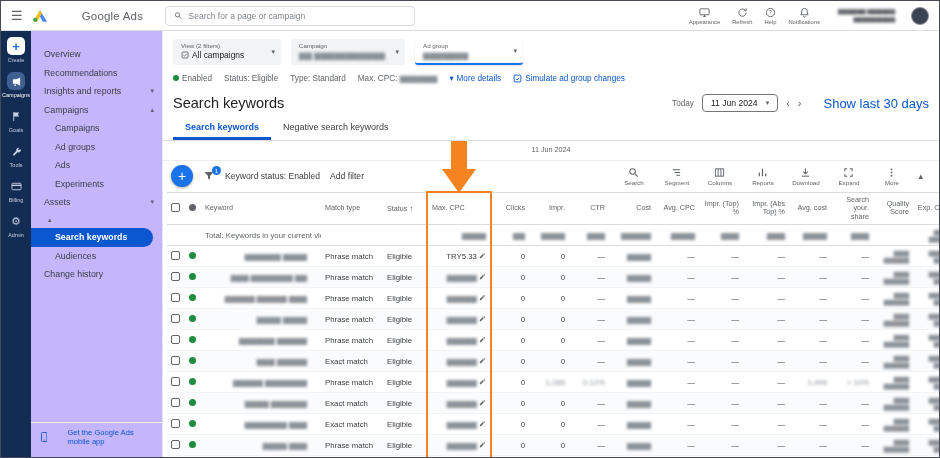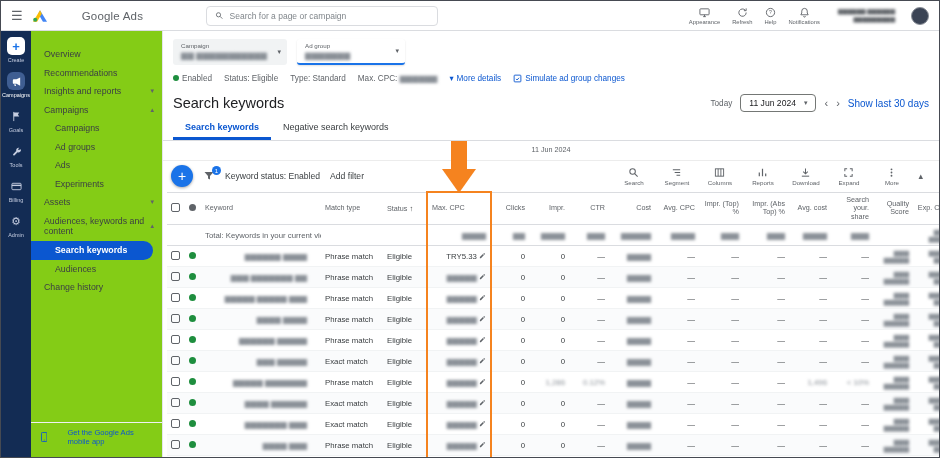--- a/index.html
+++ b/index.html
@@ -5,41 +5,41 @@
   * { margin:0; padding:0; box-sizing:border-box; }
   html,body { background:#e8e8e8; }
   body { font-family:"Liberation Sans","DejaVu Sans",sans-serif; }
   .frame { position:relative; width:940px; height:458px; background:#fff; border:1px solid #464a52; overflow:hidden; }
 
   
   .topbar { position:absolute; top:0; left:0; right:0; height:30px; background:#fff; border-bottom:1px solid #dadce0; display:flex; align-items:center; padding:0 10px; z-index:20; }
   .hamburger { font-size:13px; color:#5f6368; margin-right:10px; cursor:pointer; }
   .logo { display:flex; align-items:center; gap:5px; margin-right:22px; }
   .logo-text { font-size:11.5px; color:#5f6368; letter-spacing:.2px; white-space:nowrap;padding-left:30px; }
-  .searchbox { display:flex; align-items:center; gap:6px; width:232px; height:20px; border:1px solid #dadce0; border-radius:4px; padding:0 8px;margin-left:41px; }
+  .searchbox { display:flex; align-items:center; gap:6px; width:250px; height:20px; border:1px solid #dadce0; border-radius:4px; padding:0 8px; }
   .searchbox input { border:none; outline:none; width:100%; font-size:8.5px; color:#3c4043; font-family:inherit; }
   .searchbox input::placeholder { color:#80868b; }
   .tb-right { margin-left:auto; display:flex; align-items:center; gap:12px; }
   .tb-action { display:flex; flex-direction:column; align-items:center; gap:1px; cursor:pointer; }
   .tb-action .lbl { font-size:5.8px; color:#5f6368; white-space:nowrap; }
   .account { text-align:right; line-height:1.25; margin-left:6px; }
   .account div { font-size:6px; color:#5f6368; }
   .avatar { width:18px; height:18px; border-radius:50%; background:#3b4455; border:1px solid #8a8f98; margin-left:4px; }
 
   
   .rail { position:absolute; top:30px; left:0; bottom:0; width:30px; background:#132c54; z-index:15; display:flex; flex-direction:column; align-items:center; padding-top:6px; }
   .rail-item { display:flex; flex-direction:column; align-items:center; gap:2px; margin-bottom:9px; cursor:pointer; width:100%; }
   .rail-item .glyph { width:18px; height:18px; display:flex; align-items:center; justify-content:center; font-size:11px; color:#c5cde0; }
   .rail-item .rlbl { font-size:5.5px; color:#c5cde0; }
   .rail-item.active .glyph { background:#3f5e92; border-radius:6px; color:#fff; }
   .rail-item.active .rlbl { color:#fff; }
   .create-box { width:18px; height:18px; background:#fff; border-radius:5px; display:flex; align-items:center; justify-content:center; color:#1a73e8; font-size:13px; font-weight:bold; }
 
   
-  .sidebar { position:absolute; top:30px; left:30px; bottom:0; width:132px; background:#84cc16; border-right:1px solid #e4e6ea; z-index:10; padding-top:14px; }
+  .sidebar { position:absolute; top:30px; left:30px; bottom:0; width:132px; background:#c4b5fd; border-right:1px solid #e4e6ea; z-index:10; padding-top:14px; }
   .sb-item { display:flex; align-items:center; justify-content:space-between; padding:4px 8px 4px 13px; font-size:8.8px; color:#3c4043; cursor:pointer; line-height:1.2; }
   .sb-item.ind { padding-left:24px; }
   .sb-item.sel { background:#0b57d0; color:#fff; border-radius:0 13px 13px 0; margin-right:9px; font-weight:bold; }
   .sb-item .chev { color:#5f6368; font-size:7px; margin-left:4px; }
   .sb-footer { position:absolute; bottom:6px; left:0; right:0; display:flex; align-items:center; gap:20px; padding:5px 10px; font-size:7.6px; color:#0b57d0; border-top:1px solid #f0f1f3; cursor:pointer; }
 
   
   .main { position:absolute; top:30px; left:162px; right:0; bottom:0; background:#fff; overflow:hidden; }
 
   .selectors { display:flex; gap:10px; padding:8px 10px 0; height:34px; }
@@ -52,21 +52,21 @@
   .statusbar { display:flex; align-items:center; gap:12px; padding:7px 10px 0; font-size:8.2px; color:#5f6368; height:19px; white-space:nowrap; }
   .dot-green { display:inline-block; width:6px; height:6px; border-radius:50%; background:#1e8e3e; margin-right:3px; }
   .blue-link { color:#0b57d0; cursor:pointer; display:flex; align-items:center; gap:3px; }
 
   .titlebar { display:flex; align-items:center; padding:7px 10px 0; height:31px; }
   .page-title { font-size:14.5px; color:#202124; font-weight:400; }
   .tbar-right { margin-left:auto; display:flex; align-items:center; gap:8px; }
   .today { font-size:8.2px; color:#5f6368; }
   .datebox { display:flex; align-items:center; gap:8px; border:1px solid #747775; border-radius:4px; padding:3px 8px; font-size:8.6px; color:#202124; cursor:pointer; }
   .navchev { font-size:11px; color:#5f6368; cursor:pointer; line-height:1; }
-  .showlast { font-size:10px; color:#0b57d0; cursor:pointer; white-space:nowrap; }
+  .showlast { font-size:13px; color:#0b57d0; cursor:pointer; white-space:nowrap;margin-left:14px; }
 
   .tabs { display:flex; border-bottom:1px solid #dadce0; padding-left:10px; margin-top:2px; height:24px; }
   .tab { padding:5px 12px; font-size:9px; color:#3c4043; cursor:pointer; }
   .tab.active { color:#0b57d0; font-weight:bold; border-bottom:3px solid #0b57d0; }
 
   .chartstrip { position:relative; height:20px; border-bottom:1px solid #ececec; }
   .chart-date { position:absolute; left:50%; top:4px; transform:translateX(-50%); font-size:7.2px; color:#5f6368; }
 
   .controls { display:flex; align-items:center; gap:10px; height:30px; padding:0 8px; }
   .fab { width:22px; height:22px; border-radius:50%; background:#1a73e8; color:#fff; font-size:14px; display:flex; align-items:center; justify-content:center; box-shadow:0 1px 3px rgba(0,0,0,.35); cursor:pointer; }
@@ -232,21 +232,20 @@
           <span>Ads</span>
         </div>
         <div class="sb-item ind">
           <span>Experiments</span>
         </div>
         <div class="sb-item">
           <span>Assets</span>
           <span class="chev">▾</span>
         </div>
         <div class="sb-item">
-          <span>Audiences, keywords and content</span>
           <span class="chev">▴</span>
         </div>
         <div class="sb-item ind sel">
           <span>Search keywords</span>
         </div>
         <div class="sb-item ind">
           <span>Audiences</span>
         </div>
         <div class="sb-item">
           <span>Change history</span>
@@ -257,20 +256,33 @@
           <rect x="1" y="1" width="12" height="20" rx="2" fill="none" stroke="#0b57d0" stroke-width="2"></rect>
           <circle cx="7" cy="17.5" r="1.2" fill="#0b57d0"></circle>
         </svg>
       <span>Get the Google Ads mobile app</span>
     </div>
   </div>
 
   <div class="main">
 
     <div class="selectors">
+      <div class="selector">
+        <div class="sel-label">
+            <span>View (2 filters)</span>
+          </div>
+        <div class="sel-value">
+          <svg width="8" height="8" viewBox="0 0 24 24">
+              <rect x="3" y="3" width="18" height="18" rx="3" fill="none" stroke="#5f6368" stroke-width="2.5"></rect>
+              <path d="M7 12l3.5 3.5L17 9" fill="none" stroke="#5f6368" stroke-width="2.5"></path>
+            </svg>
+          <span>All campaigns</span>
+        </div>
+        <span class="sel-caret">▾</span>
+      </div>
       <div class="selector">
         <div class="sel-label">
             <span>Campaign</span>
           </div>
         <div class="sel-value">
             <span class="blur">▆▆ ▆▆▆▆▆▆▆▆▆▆▆</span>
           </div>
         <span class="sel-caret">▾</span>
       </div>
       <div class="selector plain">

